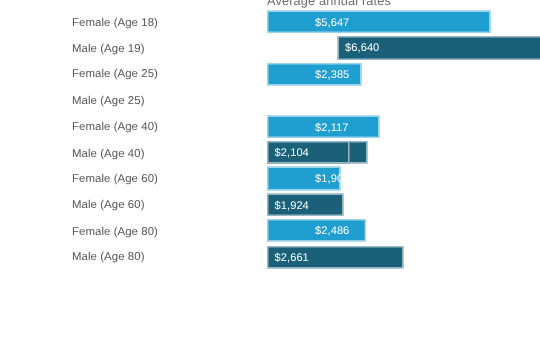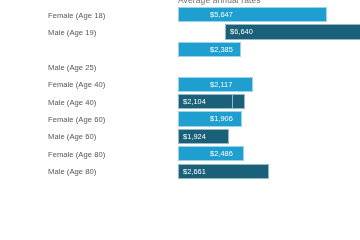--- a/index.html
+++ b/index.html
@@ -92,20 +92,21 @@
     <div class="row">
       <div class="row-label">Male (Age 19)</div>
       <div class="bar-track" style="width: 183px; margin-left: 47px;">
         <div class="bar male">
           <span class="bar-value">$6,640</span>
         </div>
       </div>
     </div>
 
     <div class="row">
+      <div class="row-label">Female (Age 25)</div>
       <div class="bar-track" style="width: 62.8577px;">
         <div class="bar female">
           <span class="bar-value">$2,385</span>
         </div>
       </div>
     </div>
 
     <div class="row">
       <div class="row-label">Male (Age 25)</div>
       <div class="bar-track" style="width: 66.8637px; margin-top: 35px;">
@@ -128,21 +129,21 @@
       <div class="row-label">Male (Age 40)</div>
       <div class="bar-track" style="width: 55.4518px;">
         <div class="bar male">
           <span class="bar-value">$2,104</span>
         </div>
       </div>
     </div>
 
     <div class="row">
       <div class="row-label">Female (Age 60)</div>
-      <div class="bar-track" style="width: 64px;">
+      <div class="bar-track" style="width: 49px;">
         <div class="bar female">
           <span class="bar-value">$1,906</span>
         </div>
       </div>
     </div>
 
     <div class="row">
       <div class="row-label">Male (Age 60)</div>
       <div class="bar-track" style="width: 50.7078px;">
         <div class="bar male">

